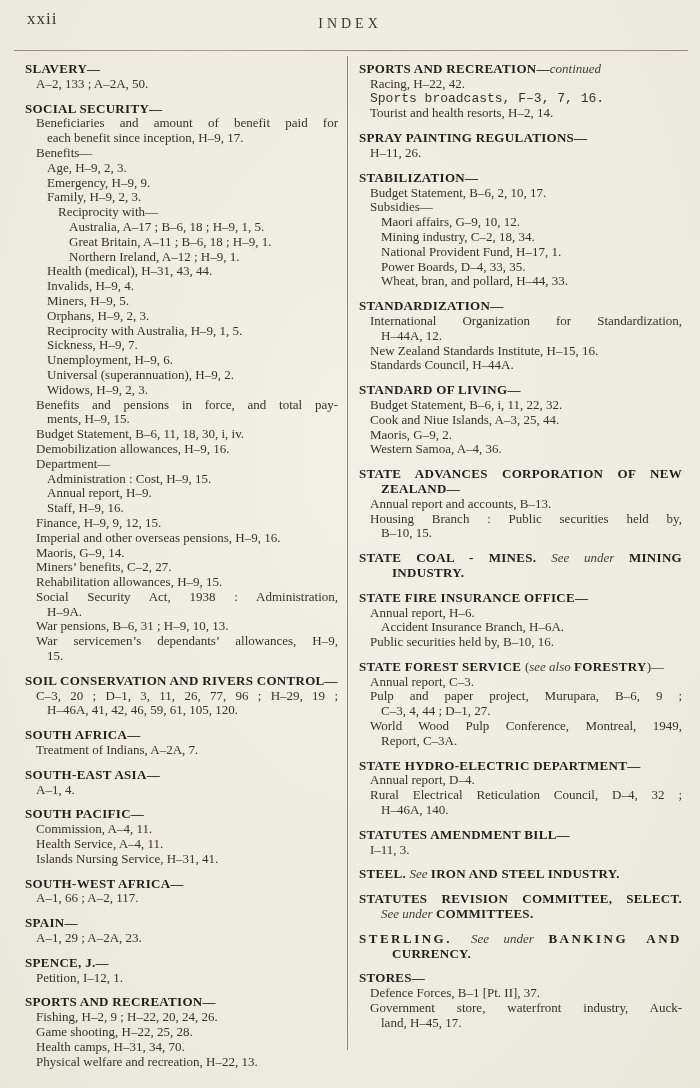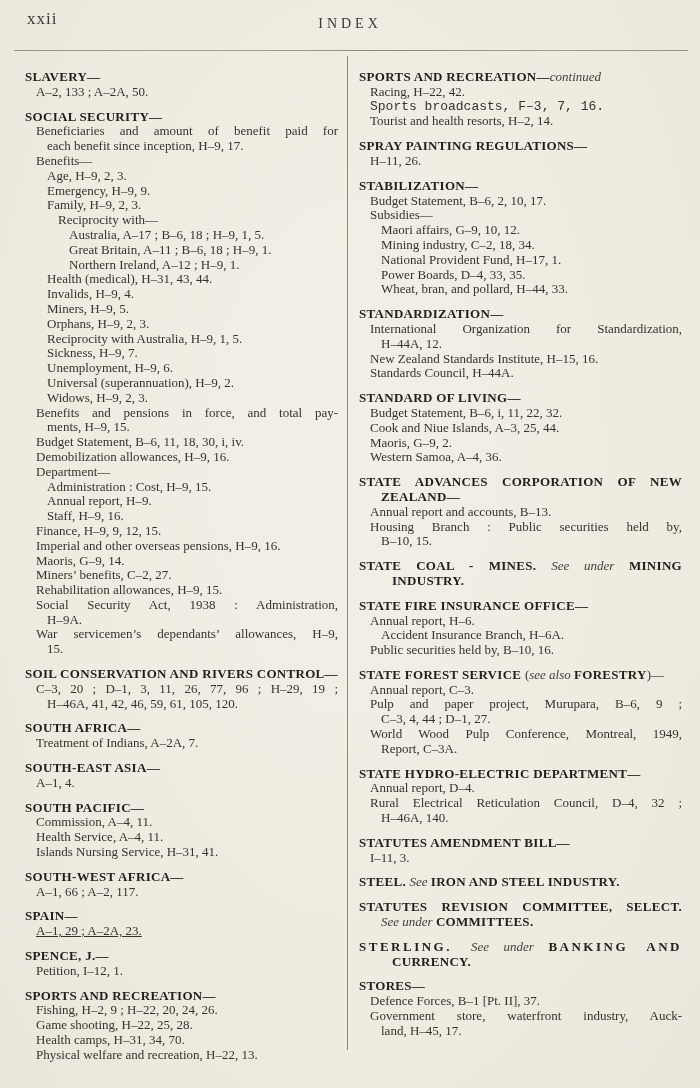--- a/index.html
+++ b/index.html
@@ -27,21 +27,21 @@
     background:linear-gradient(90deg,#968f81,#aaa298 30%,#8f887a 55%,#a39b8e 80%,#968f81);
   }
   .vrule{
     position:absolute;top:56px;left:347px;width:1px;height:994px;
     background:#8f897c;
   }
   .col{position:absolute;top:62px;}
   .col-left{left:25px;width:313px;}
   .col-right{left:359px;width:323px;}
   .entry{margin-top:10px;}
-  .entry:first-child{margin-top:8px;}
+  .entry:first-child{margin-top:0;}
   .line{text-align:left;}
   .line.just{text-align:justify;text-align-last:justify;}
   .s-n{font-weight:normal;font-style:normal;}
   .s-b{font-weight:bold;color:#211f1b;letter-spacing:0.3px;}
   .s-i{font-style:italic;color:#413e37;}
   .s-bs{font-weight:bold;color:#211f1b;letter-spacing:2.5px;word-spacing:2px;}
 </style>
 </head>
 <body>
 
@@ -84,20 +84,21 @@
         <div class="line" style="padding-left: 22px;"><span class="seg s-n">Administration : Cost, H–9, 15.</span></div>
         <div class="line" style="padding-left: 22px;"><span class="seg s-n">Annual report, H–9.</span></div>
         <div class="line" style="padding-left: 22px;"><span class="seg s-n">Staff, H–9, 16.</span></div>
         <div class="line" style="padding-left: 11px;"><span class="seg s-n">Finance, H–9, 9, 12, 15.</span></div>
         <div class="line" style="padding-left: 11px;"><span class="seg s-n">Imperial and other overseas pensions, H–9, 16.</span></div>
         <div class="line" style="padding-left: 11px;"><span class="seg s-n">Maoris, G–9, 14.</span></div>
         <div class="line" style="padding-left: 11px;"><span class="seg s-n">Miners’ benefits, C–2, 27.</span></div>
         <div class="line" style="padding-left: 11px;"><span class="seg s-n">Rehabilitation allowances, H–9, 15.</span></div>
         <div class="line just" style="padding-left: 11px;"><span class="seg s-n">Social Security Act, 1938 : Administration,</span></div>
         <div class="line" style="padding-left: 22px;"><span class="seg s-n">H–9A.</span></div>
+        <div class="line" style="padding-left: 11px;"><span class="seg s-n">War pensions, B–6, 31 ; H–9, 10, 13.</span></div>
         <div class="line just" style="padding-left: 11px;"><span class="seg s-n">War servicemen’s dependants’ allowances, H–9,</span></div>
         <div class="line" style="padding-left: 22px;"><span class="seg s-n">15.</span></div>
       </div>
       <div class="entry">
         <div class="line" style="padding-left: 0px;"><span class="seg s-b">SOIL CONSERVATION AND RIVERS CONTROL—</span></div>
         <div class="line just" style="padding-left: 11px;"><span class="seg s-n">C–3, 20 ; D–1, 3, 11, 26, 77, 96 ; H–29, 19 ;</span></div>
         <div class="line" style="padding-left: 22px;"><span class="seg s-n">H–46A, 41, 42, 46, 59, 61, 105, 120.</span></div>
       </div>
       <div class="entry">
         <div class="line" style="padding-left: 0px;"><span class="seg s-b">SOUTH AFRICA—</span></div>
@@ -112,21 +113,21 @@
         <div class="line" style="padding-left: 11px;"><span class="seg s-n">Commission, A–4, 11.</span></div>
         <div class="line" style="padding-left: 11px;"><span class="seg s-n">Health Service, A–4, 11.</span></div>
         <div class="line" style="padding-left: 11px;"><span class="seg s-n">Islands Nursing Service, H–31, 41.</span></div>
       </div>
       <div class="entry">
         <div class="line" style="padding-left: 0px;"><span class="seg s-b">SOUTH-WEST AFRICA—</span></div>
         <div class="line" style="padding-left: 11px;"><span class="seg s-n">A–1, 66 ; A–2, 117.</span></div>
       </div>
       <div class="entry">
         <div class="line" style="padding-left: 0px;"><span class="seg s-b">SPAIN—</span></div>
-        <div class="line" style="padding-left: 11px; text-decoration: underline;"><span class="seg s-n">A–1, 29 ; A–2A, 23.</span></div>
+        <div class="line" style="padding-left: 11px;"><span class="seg s-n">A–1, 29 ; A–2A, 23.</span></div>
       </div>
       <div class="entry">
         <div class="line" style="padding-left: 0px;"><span class="seg s-b">SPENCE, J.—</span></div>
         <div class="line" style="padding-left: 11px;"><span class="seg s-n">Petition, I–12, 1.</span></div>
       </div>
       <div class="entry">
         <div class="line" style="padding-left: 0px;"><span class="seg s-b">SPORTS AND RECREATION—</span></div>
         <div class="line" style="padding-left: 11px;"><span class="seg s-n">Fishing, H–2, 9 ; H–22, 20, 24, 26.</span></div>
         <div class="line" style="padding-left: 11px;"><span class="seg s-n">Game shooting, H–22, 25, 28.</span></div>
         <div class="line" style="padding-left: 11px;"><span class="seg s-n">Health camps, H–31, 34, 70.</span></div>

